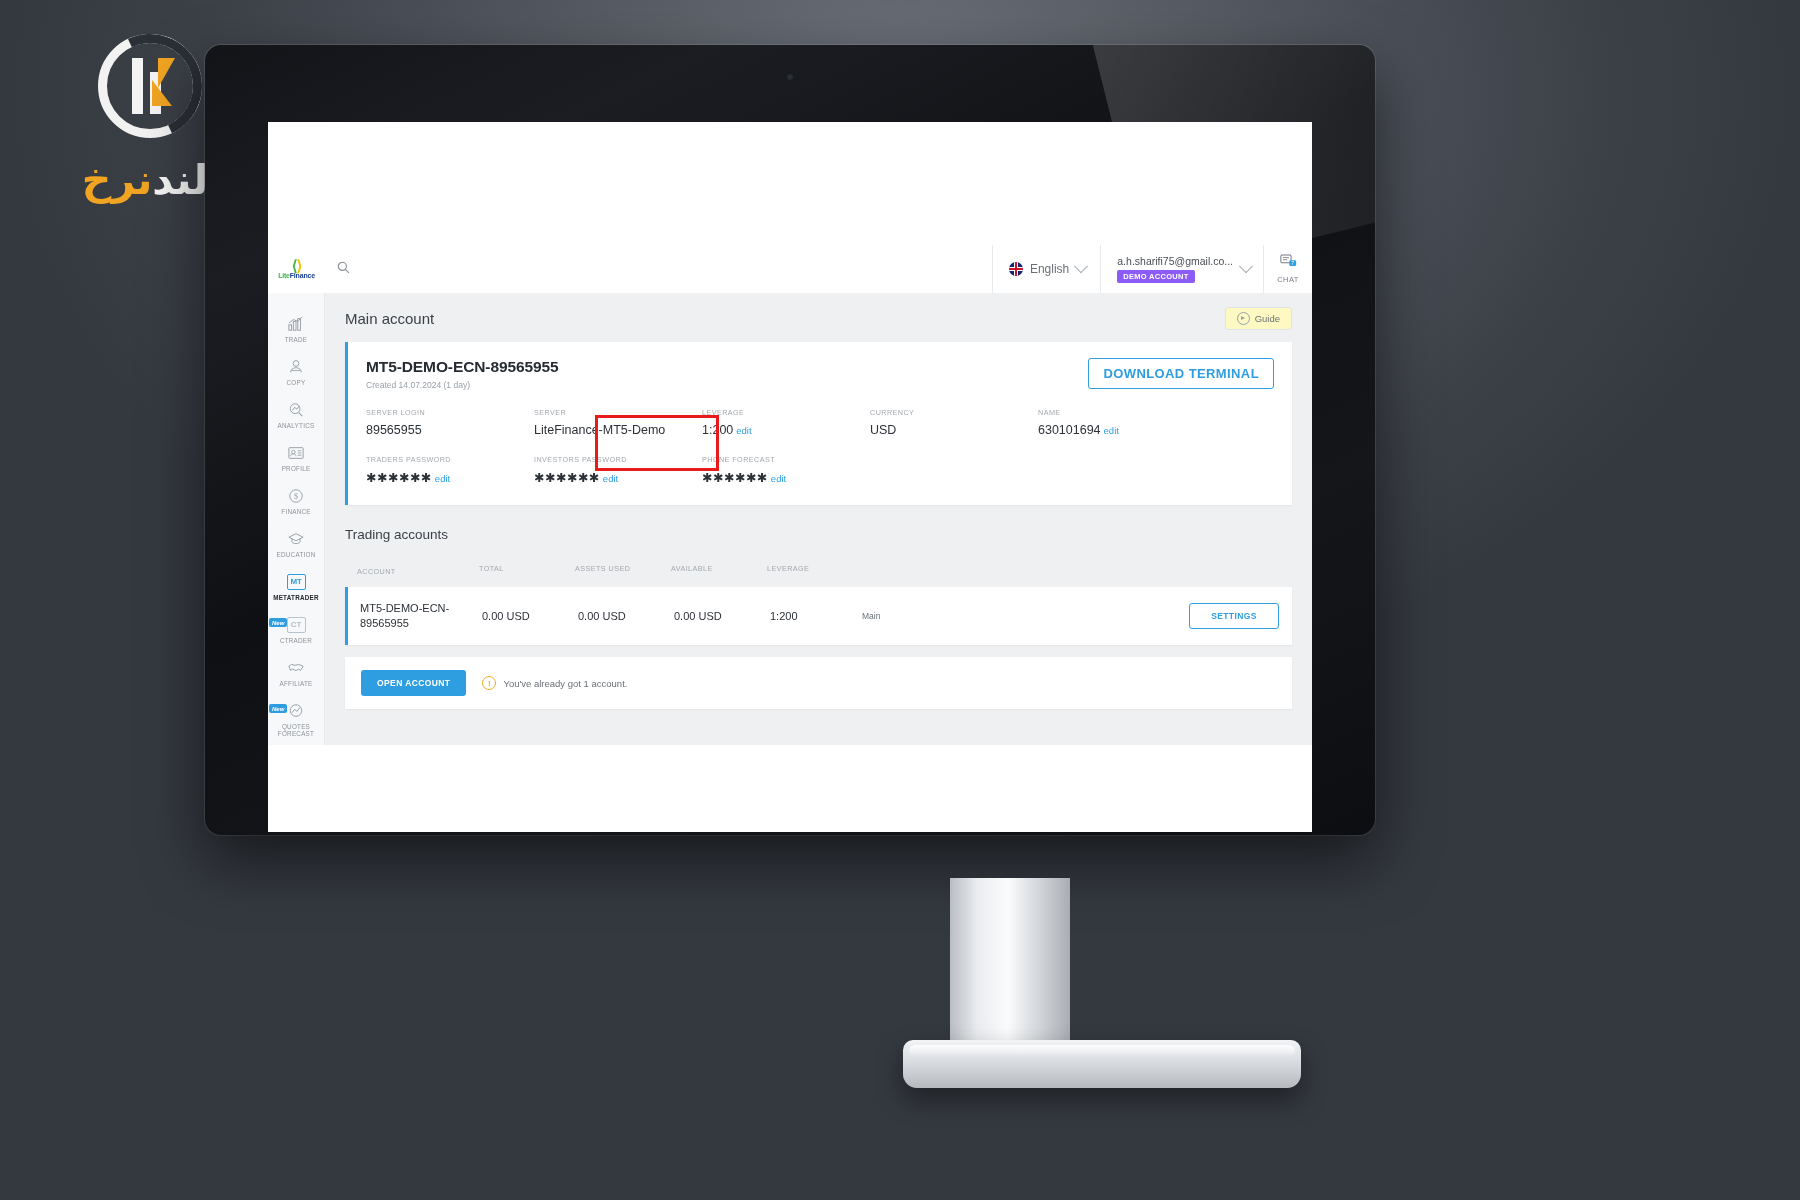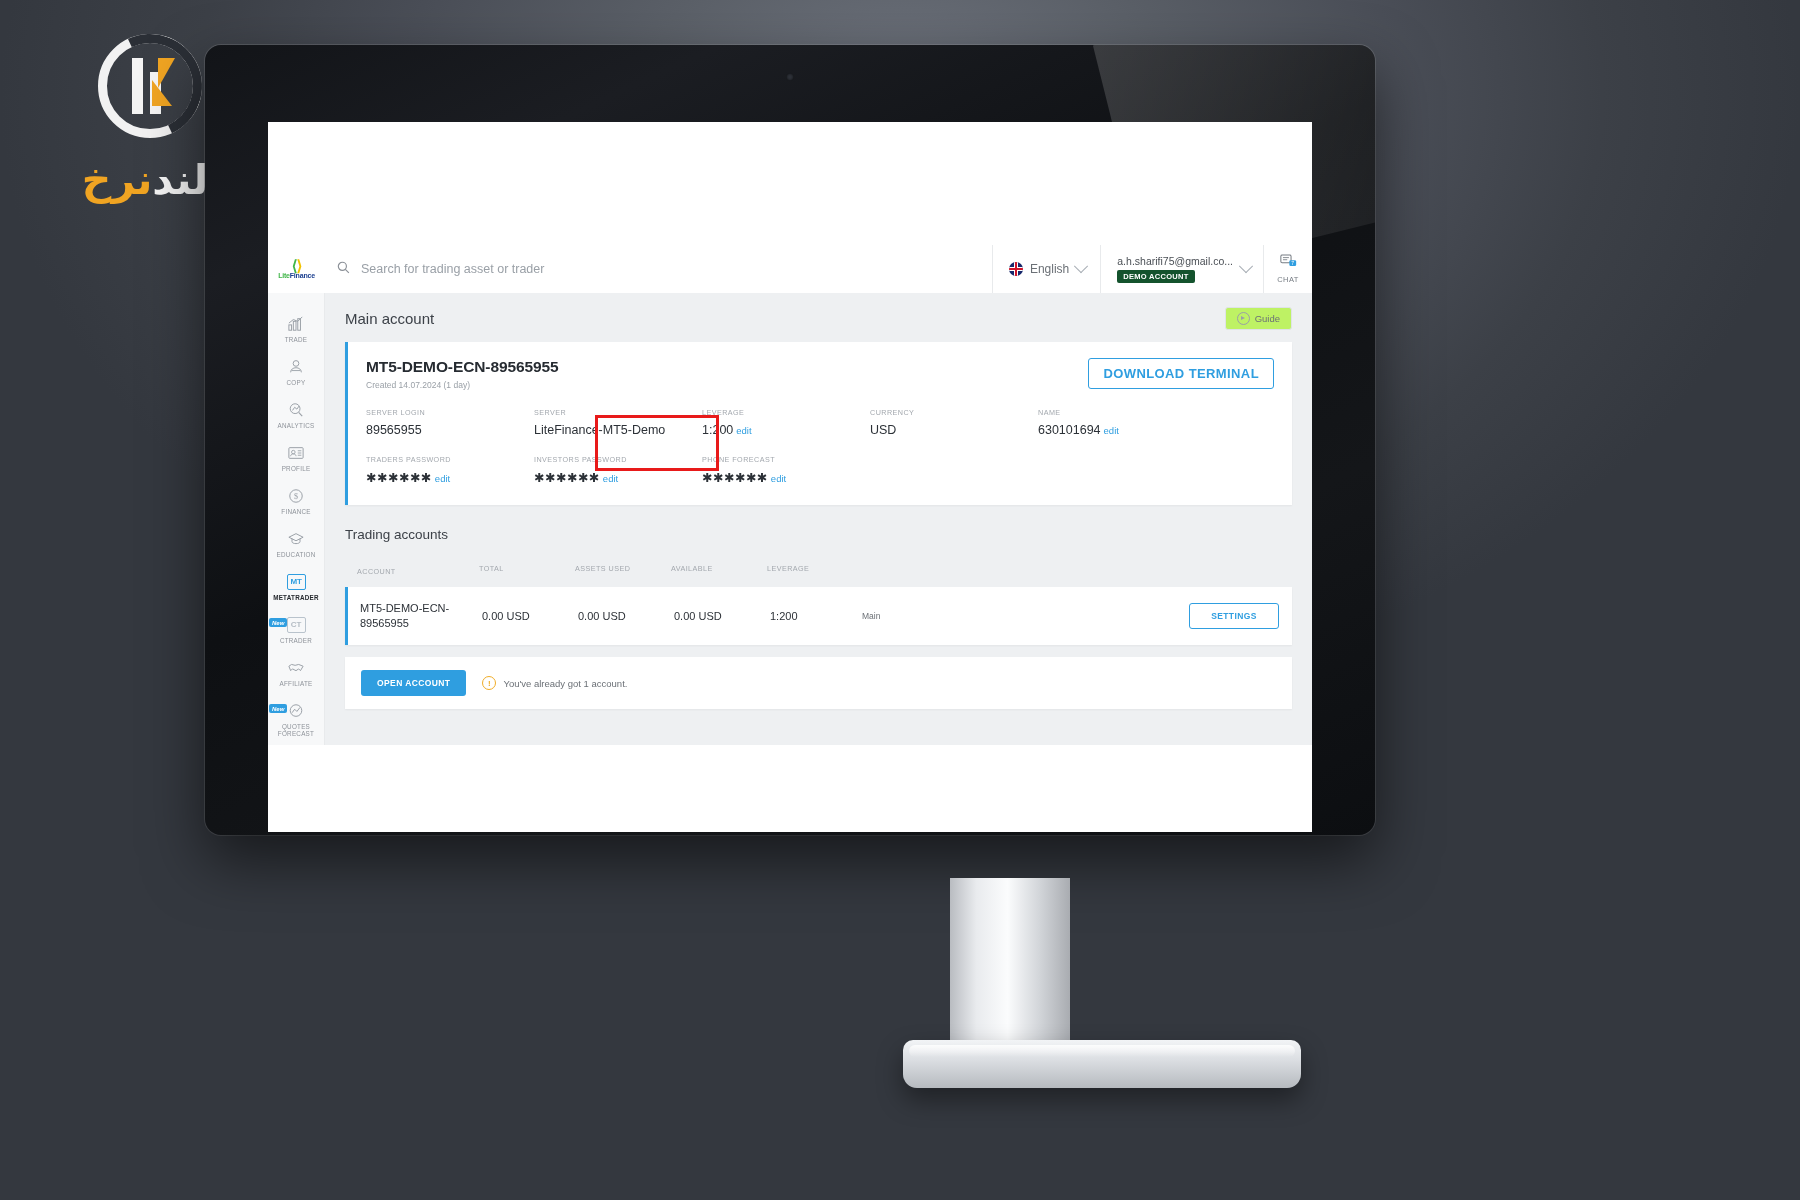--- a/index.html
+++ b/index.html
@@ -77,21 +77,21 @@
   .flag .c2{position:absolute;left:5px;top:0;width:4px;height:14px;background:#fff;}
   .flag .c3{position:absolute;left:0;top:6px;width:14px;height:2px;background:#cf142b;}
   .flag .c4{position:absolute;left:6px;top:0;width:2px;height:14px;background:#cf142b;}
   .lang span{font-size:12px;color:#6b7076;}
   .chev{width:9px;height:9px;border-right:1.4px solid #a8aeb5;border-bottom:1.4px solid #a8aeb5;
     transform:rotate(45deg) translate(-2px,-2px);}
 
   .userbox{display:flex;align-items:center;gap:8px;padding:0 12px 0 16px;height:100%;}
   .userbox .uinfo{display:flex;flex-direction:column;gap:3px;align-items:flex-start;}
   .email{font-size:10.5px;color:#4a4f55;white-space:nowrap;}
-  .demobadge{background:#14532d;color:#fff;font-size:7.5px;font-weight:bold;letter-spacing:.3px;
+  .demobadge{background:#8b5cf6;color:#fff;font-size:7.5px;font-weight:bold;letter-spacing:.3px;
     padding:2px 6px;border-radius:2px;}
   .chatbox{display:flex;flex-direction:column;align-items:center;justify-content:center;gap:3px;
     width:48px;height:100%;border-left:1px solid #e8eaec;}
   .chatbox .clabel{font-size:7.5px;color:#767c83;letter-spacing:.4px;}
 
   
   .sidebar{position:absolute;left:0;top:171px;width:57px;height:452px;background:#f7f8f9;
     border-right:1px solid #e8eaec;padding-top:14px;box-sizing:border-box;}
   .navitem{position:relative;display:flex;flex-direction:column;align-items:center;gap:4px;
     padding:8px 0 7px;cursor:pointer;}
@@ -102,21 +102,21 @@
     font-size:8px;font-weight:bold;display:flex;align-items:center;justify-content:center;letter-spacing:-.2px;}
   .navitem.active .boxicon{border-color:#2f9ee0;color:#2f9ee0;}
   .newtag{position:absolute;left:1px;top:10px;background:#2f9ee0;color:#fff;font-size:6px;
     font-weight:bold;padding:1.5px 3px;border-radius:2px;font-style:italic;}
 
   
   .content{position:absolute;left:57px;top:171px;width:987px;height:452px;background:#eef0f2;
     padding:14px 20px 4px 20px;box-sizing:border-box;overflow:hidden;}
   .pagehead{display:flex;align-items:center;justify-content:space-between;margin-bottom:12px;}
   .pagetitle{font-size:15px;color:#3c4148;font-weight:normal;}
-  .guidebtn{display:flex;align-items:center;gap:5px;background:#bef264;border:1px solid #dfe3e7;border-radius:3px;
+  .guidebtn{display:flex;align-items:center;gap:5px;background:#fef9c3;border:1px solid #dfe3e7;border-radius:3px;
     padding:4px 11px;font-size:9.5px;color:#6b7076;cursor:pointer;}
   .playc{width:11px;height:11px;border-radius:50%;border:1px solid #9aa0a7;position:relative;}
   .playc:after{content:"";position:absolute;left:3.5px;top:2.6px;border-left:4px solid #9aa0a7;
     border-top:2.6px solid transparent;border-bottom:2.6px solid transparent;}
 
   .card{background:#fff;border-left:3px solid #2f9ee0;padding:16px 18px 20px 18px;position:relative;
     box-shadow:0 1px 2px rgba(0,0,0,.05);}
   .acctitle{font-size:15.5px;color:#262b31;font-weight:bold;letter-spacing:-.1px;}
   .accsub{font-size:8.5px;color:#9aa0a7;margin-top:4px;}
   .dlbtn{position:absolute;right:18px;top:16px;border:1px solid #2f9ee0;color:#2f9ee0;background:#fff;
@@ -177,21 +177,20 @@
       </div>
 
       <div class="topbar">
         <div class="searchwrap">
           <span>
             <svg width="13" height="13" viewBox="0 0 16 16">
                 <circle cx="6.6" cy="6.6" r="5" fill="none" stroke="#8b9097" stroke-width="1.4"></circle>
                 <line x1="10.3" y1="10.3" x2="14.6" y2="14.6" stroke="#8b9097" stroke-width="1.4"></line>
               </svg>
           </span>
-          <input class="searchinput" value="" placeholder="Search for trading asset or trader" style="">
         </div>
 
         <div class="lang">
           <span class="flag">
             <span class="c1"></span>
               <span class="c2"></span>
               <span class="c3"></span>
               <span class="c4"></span>
           </span>
           <span>English</span>

